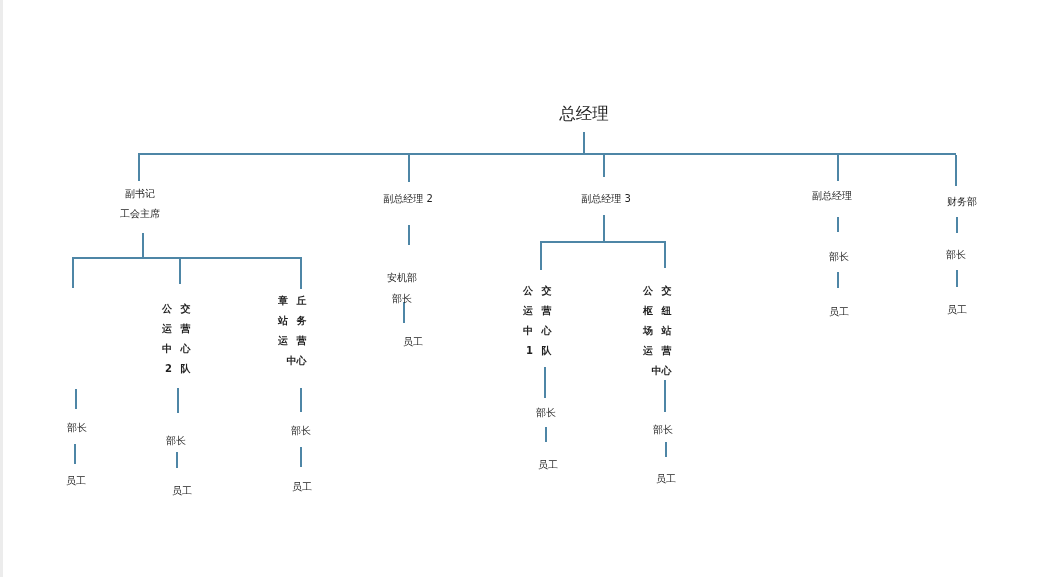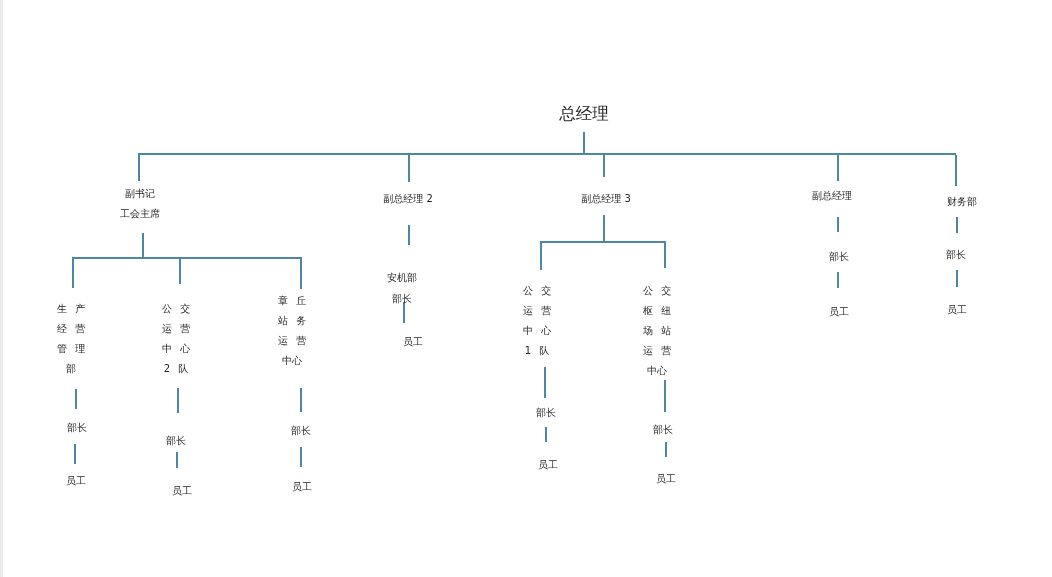--- a/index.html
+++ b/index.html
@@ -18,21 +18,21 @@
   }
   .label{
     position:absolute;
     font-size:10px;
     line-height:20px;
     white-space:pre-line;
     color:var(--text);
   }
   .center{transform:translateX(-50%);text-align:center;}
   .root-label{font-size:16.5px;line-height:22px;}
-  .dept{word-spacing:5px;text-align:center;}
+  .dept{word-spacing:5px;text-align:right;font-weight:bold;}
   .hl{position:absolute;height:2px;background:var(--connector);}
   .vl{position:absolute;width:2px;background:var(--connector);}
   .page-edge{position:absolute;left:0;top:0;width:3px;height:577px;background:#ececec;}
 </style>
 </head>
 <body>
 
 <div id="canvas">
   <div class="page-edge"></div>
 
@@ -76,24 +76,20 @@
 
   <div class="label center root-label" style="left:584px;top:103px">总经理</div>
 
   <div class="label center" style="left:140px;top:184px">副书记
 工会主席</div>
   <div class="label center" style="left:408px;top:189px">副总经理 2</div>
   <div class="label center" style="left:606px;top:189px">副总经理 3</div>
   <div class="label center" style="left:832px;top:186px">副总经理</div>
   <div class="label center" style="left:962px;top:192px">财务部</div>
 
-  <div class="label dept" style="left:57px;top:299px">生 产
-经 营
-管 理
-部</div>
   <div class="label center" style="left:77px;top:418px">部长</div>
   <div class="label center" style="left:76px;top:471px">员工</div>
 
   <div class="label dept" style="left:162px;top:299px">公 交
 运 营
 中 心
 2 队</div>
   <div class="label center" style="left:176px;top:431px">部长</div>
   <div class="label center" style="left:182px;top:481px">员工</div>
 

